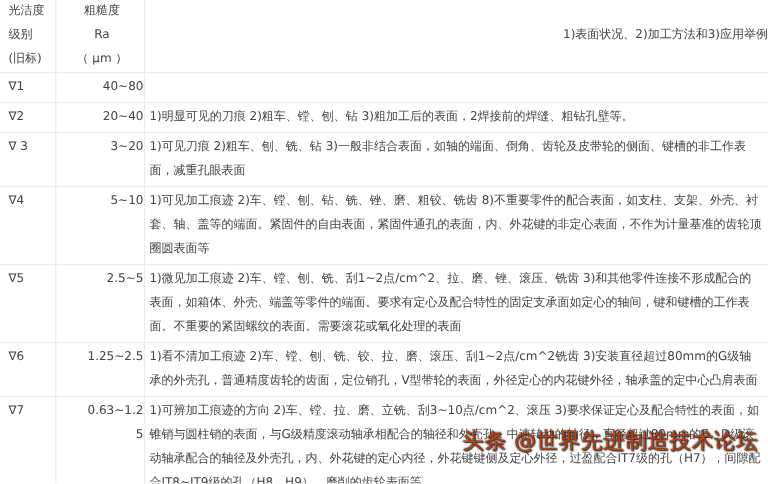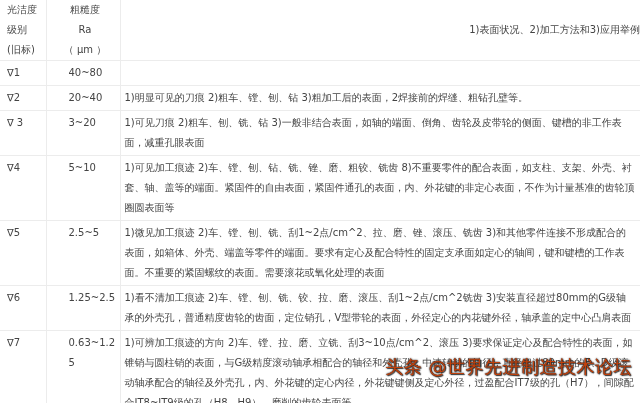--- a/index.html
+++ b/index.html
@@ -24,21 +24,21 @@
     padding: 2px 0 2px 7px;
     vertical-align: top;
     font-weight: normal;
     text-align: left;
     word-break: break-all;
   }
   td:last-child, th:last-child { border-right: none; }
   th { vertical-align: middle; }
   th.hc2 { text-align: center; padding-left: 4px; }
   th.hc3 { text-align: right; padding-left: 0; }
-  td.c2 { padding-left: 22px; }
+  td.c2 { padding-left: 22px; text-align: right; }
   td.c3 { padding-left: 4px; padding-right: 4px; }
   tr.head th { height: 57px; padding-top: 0; padding-bottom: 0; }
   .stack span { display: block; line-height: 20px; }
   .watermark {
     position: absolute; right: 8px; bottom: 24px;
     font-size: 18px; color: #c2410c;
     text-shadow: 0 0 2px #333, 0 0 1px #000, 1px 1px 1px #333;
     letter-spacing: 0.5px;
   }
 </style>

